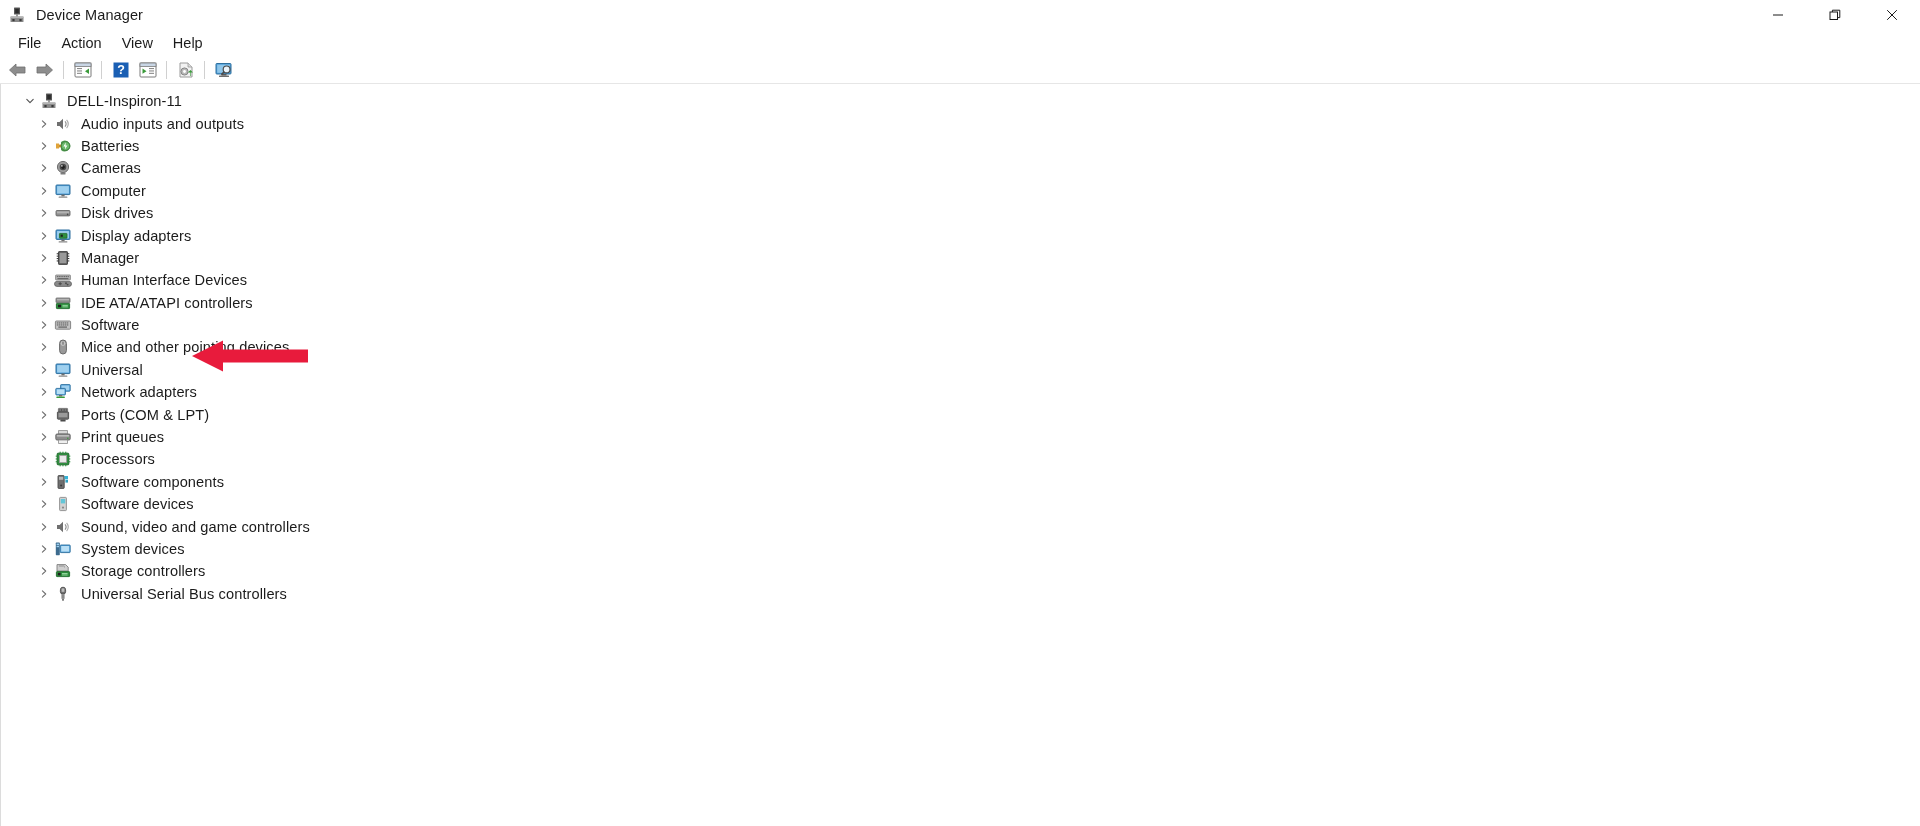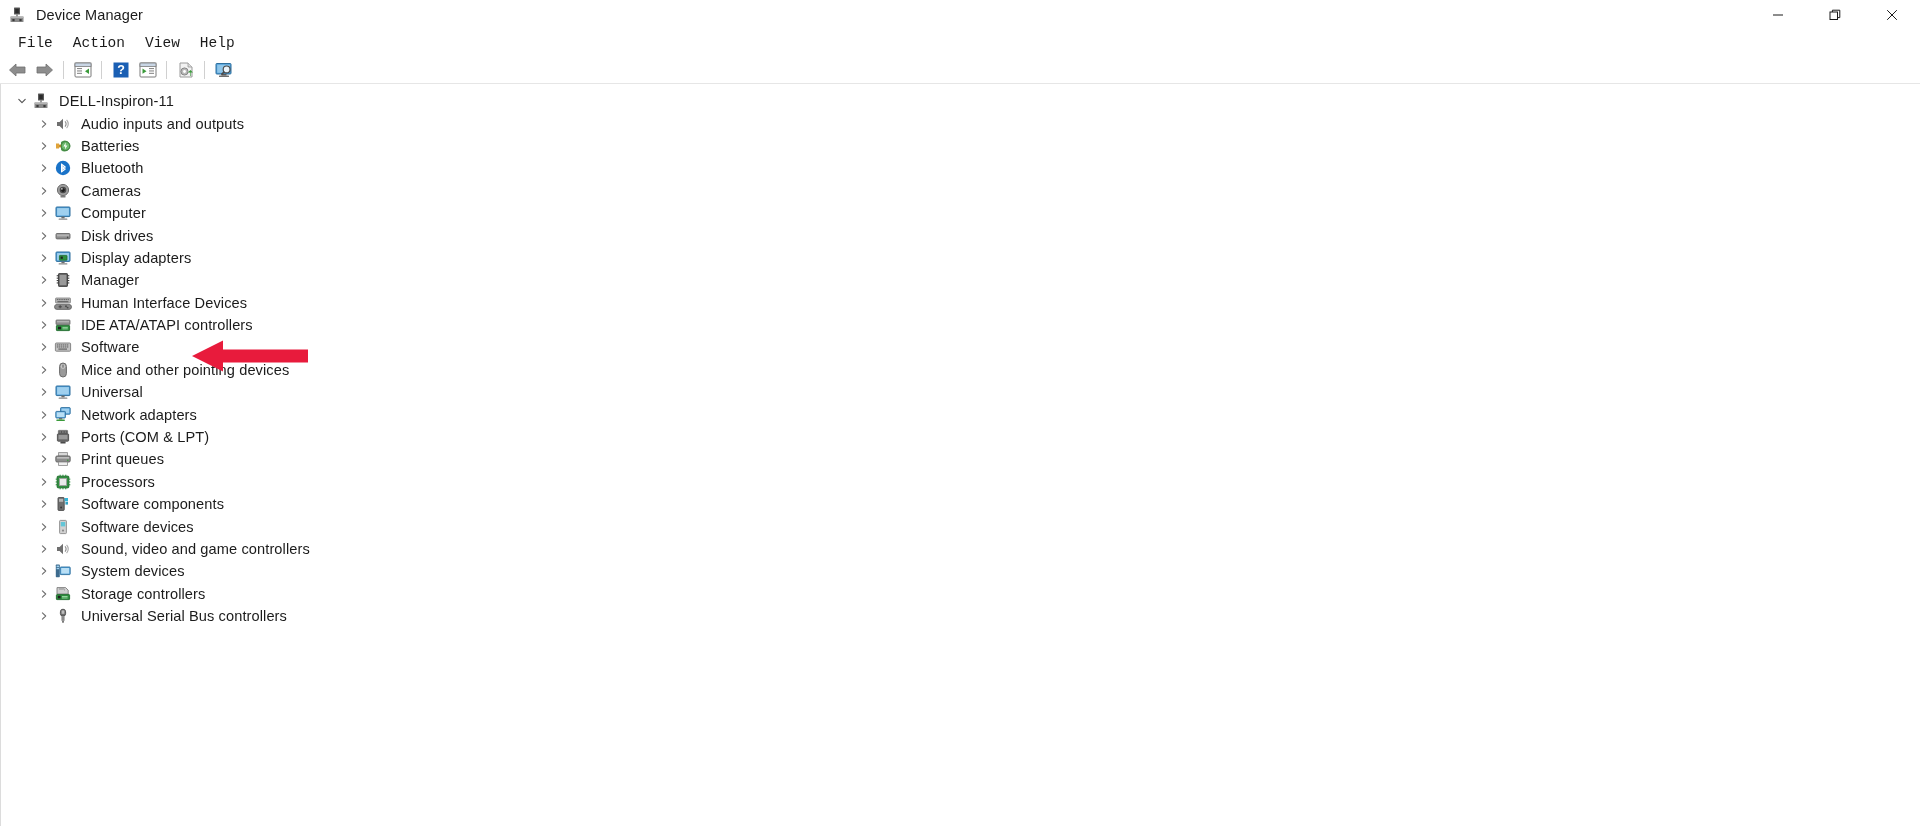--- a/index.html
+++ b/index.html
@@ -41,21 +41,20 @@
     display: flex;
     align-items: center;
     padding-left: 8px;
     background: #ffffff;
   }
   .menu-item {
     font-size: 14.5px;
     color: #1b1b1b;
     padding: 3px 10px;
     white-space: nowrap;
-    font-family: Liberation Mono, monospace;
   }
 
   
   .toolbar {
     height: 28px;
     display: flex;
     align-items: center;
     padding-left: 4px;
     background: #ffffff;
     border-bottom: 1px solid #e6e6e6;
@@ -81,21 +80,21 @@
     padding-top: 6px;
     overflow: hidden;
   }
   .tree { position: relative; }
   .row {
     height: 22.4px;
     display: flex;
     align-items: center;
     white-space: nowrap;
   }
-  .row.root { padding-left: 12px; }
+  .row.root { padding-left: 20px; }
   .row.child { padding-left: 34px; }
   .twisty {
     width: 18px; height: 18px;
     display: flex; align-items: center; justify-content: center;
     flex: none;
     color: #6d6d6d;
   }
   .twisty svg { display: block; }
   .row-icon {
     width: 20px; height: 18px;
@@ -289,34 +288,20 @@
           <rect x="2" y="6.5" width="3" height="5" fill="#e0a33a"></rect>
           <rect x="5" y="7.6" width="2.5" height="2.8" fill="#c98f2c"></rect>
           <path d="M7 5 A5.5 5.5 0 1 1 7 13 Z" fill="#4e9a4e"></path>
           <circle cx="11.5" cy="9" r="4.4" fill="#6cba6c" stroke="#3d7c3d" stroke-width="1"></circle>
           <path d="M11.8 5.6 L9.4 9.4 H11.3 L10.9 12.4 L13.4 8.5 H11.5 Z" fill="#ffffff"></path>
         </svg>
       </span>
       <span class="row-label">Batteries</span>
     </div>
 
-    <div class="row child">
-      <span class="twisty">
-        <svg width="10" height="10" viewBox="0 0 10 10">
-            <path d="M3.4 1.8 L6.7 5 L3.4 8.2" fill="none" stroke="#6d6d6d" stroke-width="1.1" stroke-linecap="round" stroke-linejoin="round"></path>
-          </svg>
-      </span>
-      <span class="row-icon">
-        <svg width="18" height="18" viewBox="0 0 18 18">
-          <circle cx="9" cy="9" r="7.2" fill="#1a73c8"></circle>
-          <path d="M7.6 5.2 L11.2 8 L7.6 10.8 M7.6 12.8 L11.2 10 L7.6 7.2 M7.6 5.2 V12.8" fill="none" stroke="#ffffff" stroke-width="1.25" stroke-linejoin="round" stroke-linecap="round"></path>
-        </svg>
-      </span>
-      <span class="row-label">Bluetooth</span>
-    </div>
 
     <div class="row child">
       <span class="twisty">
         <svg width="10" height="10" viewBox="0 0 10 10">
             <path d="M3.4 1.8 L6.7 5 L3.4 8.2" fill="none" stroke="#6d6d6d" stroke-width="1.1" stroke-linecap="round" stroke-linejoin="round"></path>
           </svg>
       </span>
       <span class="row-icon">
         <svg width="18" height="18" viewBox="0 0 18 18">
           <circle cx="9" cy="8" r="5.6" fill="#9d9d9d" stroke="#6e6e6e" stroke-width="1"></circle>

